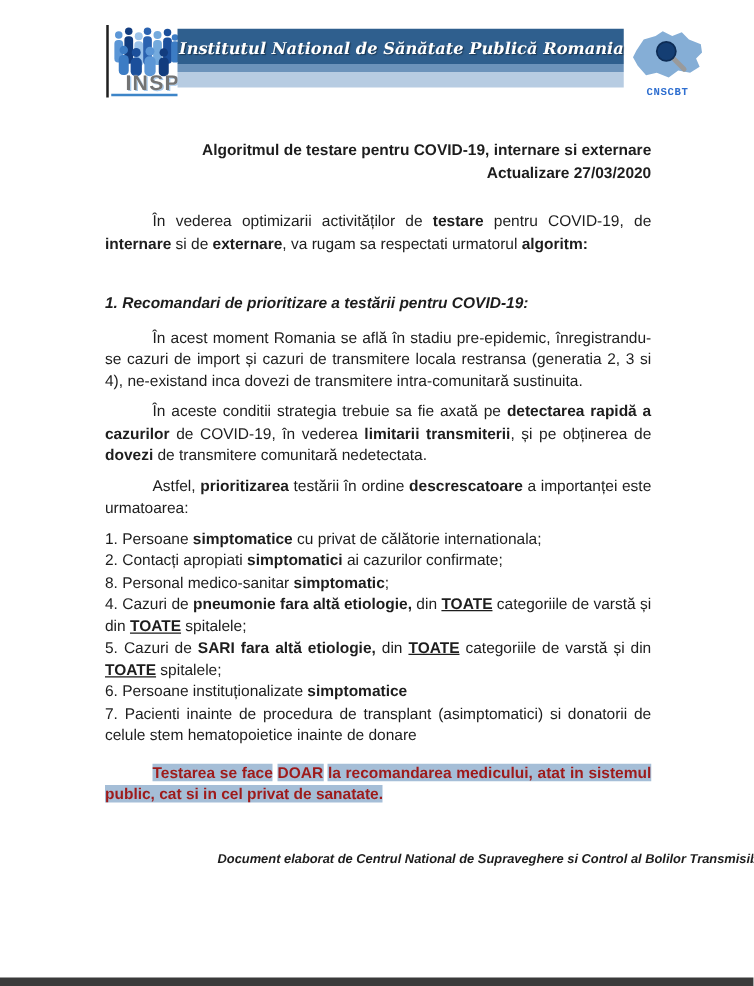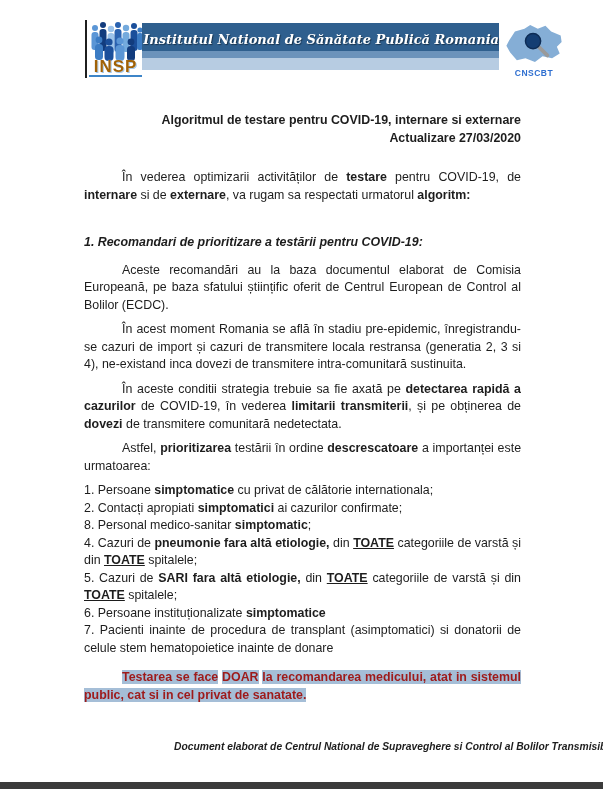--- a/index.html
+++ b/index.html
@@ -11,41 +11,41 @@
 
   
   .doc-header { position:relative; height:90px; }
 
   .insp-logo {
     position:absolute; left:85px; top:20px; width:57px; height:58px;
     border-left:2px solid #1f1f1f; background:#ffffff;
   }
   .insp-logo svg { display:block; }
   .insp-text {
-    position:absolute; left:0; right:0; bottom:4px; text-align:center;
+    position:absolute; left:0; right:0; bottom:4px; text-align:right;
     font-weight:800; font-size:17px; line-height:15px; letter-spacing:1px;
-    color:#a16207; text-shadow:0 0 1px #ffffff, 1px 1px 0 #9cc3ea;
+    color:#737373; text-shadow:0 0 1px #ffffff, 1px 1px 0 #9cc3ea;
   }
   .insp-underline { position:absolute; left:2px; right:2px; bottom:1px; height:2px; background:#3d85c8; }
 
   .banner {
     position:absolute; left:142px; top:23px; width:357px; height:47px;
     background:linear-gradient(180deg,
       var(--banner-dark,#2f5f8e) 0 60%,
       var(--banner-mid,#6c93bb) 60% 74%,
       var(--banner-light,#b7cce2) 74% 100%);
   }
   .banner-text {
     padding-top:9px; text-align:right; color:#ffffff;
     font-family:"DejaVu Serif", serif; font-style:italic; font-weight:700;
     font-size:13px; text-shadow:1px 1px 1px rgba(0,0,0,.45);
   }
 
   .cnscbt-logo { position:absolute; left:503px; top:23px; width:62px; text-align:center; }
-  .cnscbt-label { font-weight:700; font-size:8.5px; letter-spacing:.5px; color:#2f6fd0; margin-top:1px; }
+  .cnscbt-label { font-weight:700; font-size:8.5px; letter-spacing:.5px; color:#2f6fd0; margin-top:1px;font-family:Liberation Mono, monospace; }
 
   
   .doc-main {
     width:437px; margin-left:84px; padding-top:22px;
     font-size:12.4px; line-height:17.5px; text-align:justify;
   }
   .doc-title {
     font-size:12.4px; line-height:17.5px; font-weight:700;
     text-align:right; margin:0 0 22px 0;
   }
@@ -121,21 +121,20 @@
 
   <main class="doc-main">
     <h1 class="doc-title">
       <span>Algoritmul de testare pentru COVID-19, internare si externare</span><br>
       <span>Actualizare 27/03/2020</span>
     </h1>
 
     <div class="blocks" id="doc-blocks">
         <p class="para indent"><span>În vederea optimizarii activităților de </span><span class="b">testare</span><span> pentru COVID-19, de </span><span class="b">internare</span><span> si de </span><span class="b">externare</span><span>, va rugam sa respectati urmatorul </span><span class="b">algoritm:</span></p>
         <p class="para heading"><span class="b">1. Recomandari de prioritizare a testării pentru COVID-19:</span></p>
-        <p class="para indent"><span>Aceste recomandări au la baza documentul elaborat de Comisia Europeană, pe baza sfatului științific oferit de Centrul European de Control al Bolilor (ECDC).</span></p>
         <p class="para indent"><span>În acest moment Romania se află în stadiu pre-epidemic, înregistrandu-se cazuri de import și cazuri de transmitere locala restransa (generatia 2, 3 si 4), ne-existand inca dovezi de transmitere intra-comunitară sustinuita.</span></p>
         <p class="para indent"><span>În aceste conditii strategia trebuie sa fie axată pe </span><span class="b">detectarea rapidă a cazurilor</span><span> de COVID-19, în vederea </span><span class="b">limitarii transmiterii</span><span>, și pe obținerea de </span><span class="b">dovezi</span><span> de transmitere comunitară nedetectata.</span></p>
         <p class="para indent"><span>Astfel, </span><span class="b">prioritizarea</span><span> testării în ordine </span><span class="b">descrescatoare</span><span> a importanței este urmatoarea:</span></p>
         <p class="para listitem"><span>1. Persoane </span><span class="b">simptomatice</span><span> cu privat de călătorie internationala;</span></p>
         <p class="para listitem"><span>2. Contacți apropiati </span><span class="b">simptomatici</span><span> ai cazurilor confirmate;</span></p>
         <p class="para listitem"><span>8. Personal medico-sanitar </span><span class="b">simptomatic</span><span>;</span></p>
         <p class="para listitem"><span>4. Cazuri de </span><span class="b">pneumonie fara altă etiologie,</span><span> din </span><span class="b u">TOATE</span><span> categoriile de varstă și din </span><span class="b u">TOATE</span><span> spitalele;</span></p>
         <p class="para listitem"><span>5. Cazuri de </span><span class="b">SARI fara altă etiologie,</span><span> din </span><span class="b u">TOATE</span><span> categoriile de varstă și din </span><span class="b u">TOATE</span><span> spitalele;</span></p>
         <p class="para listitem"><span>6. Persoane instituționalizate </span><span class="b">simptomatice</span></p>
         <p class="para listitem"><span>7. Pacienti inainte de procedura de transplant (asimptomatici) si donatorii de celule stem hematopoietice inainte de donare</span></p>

